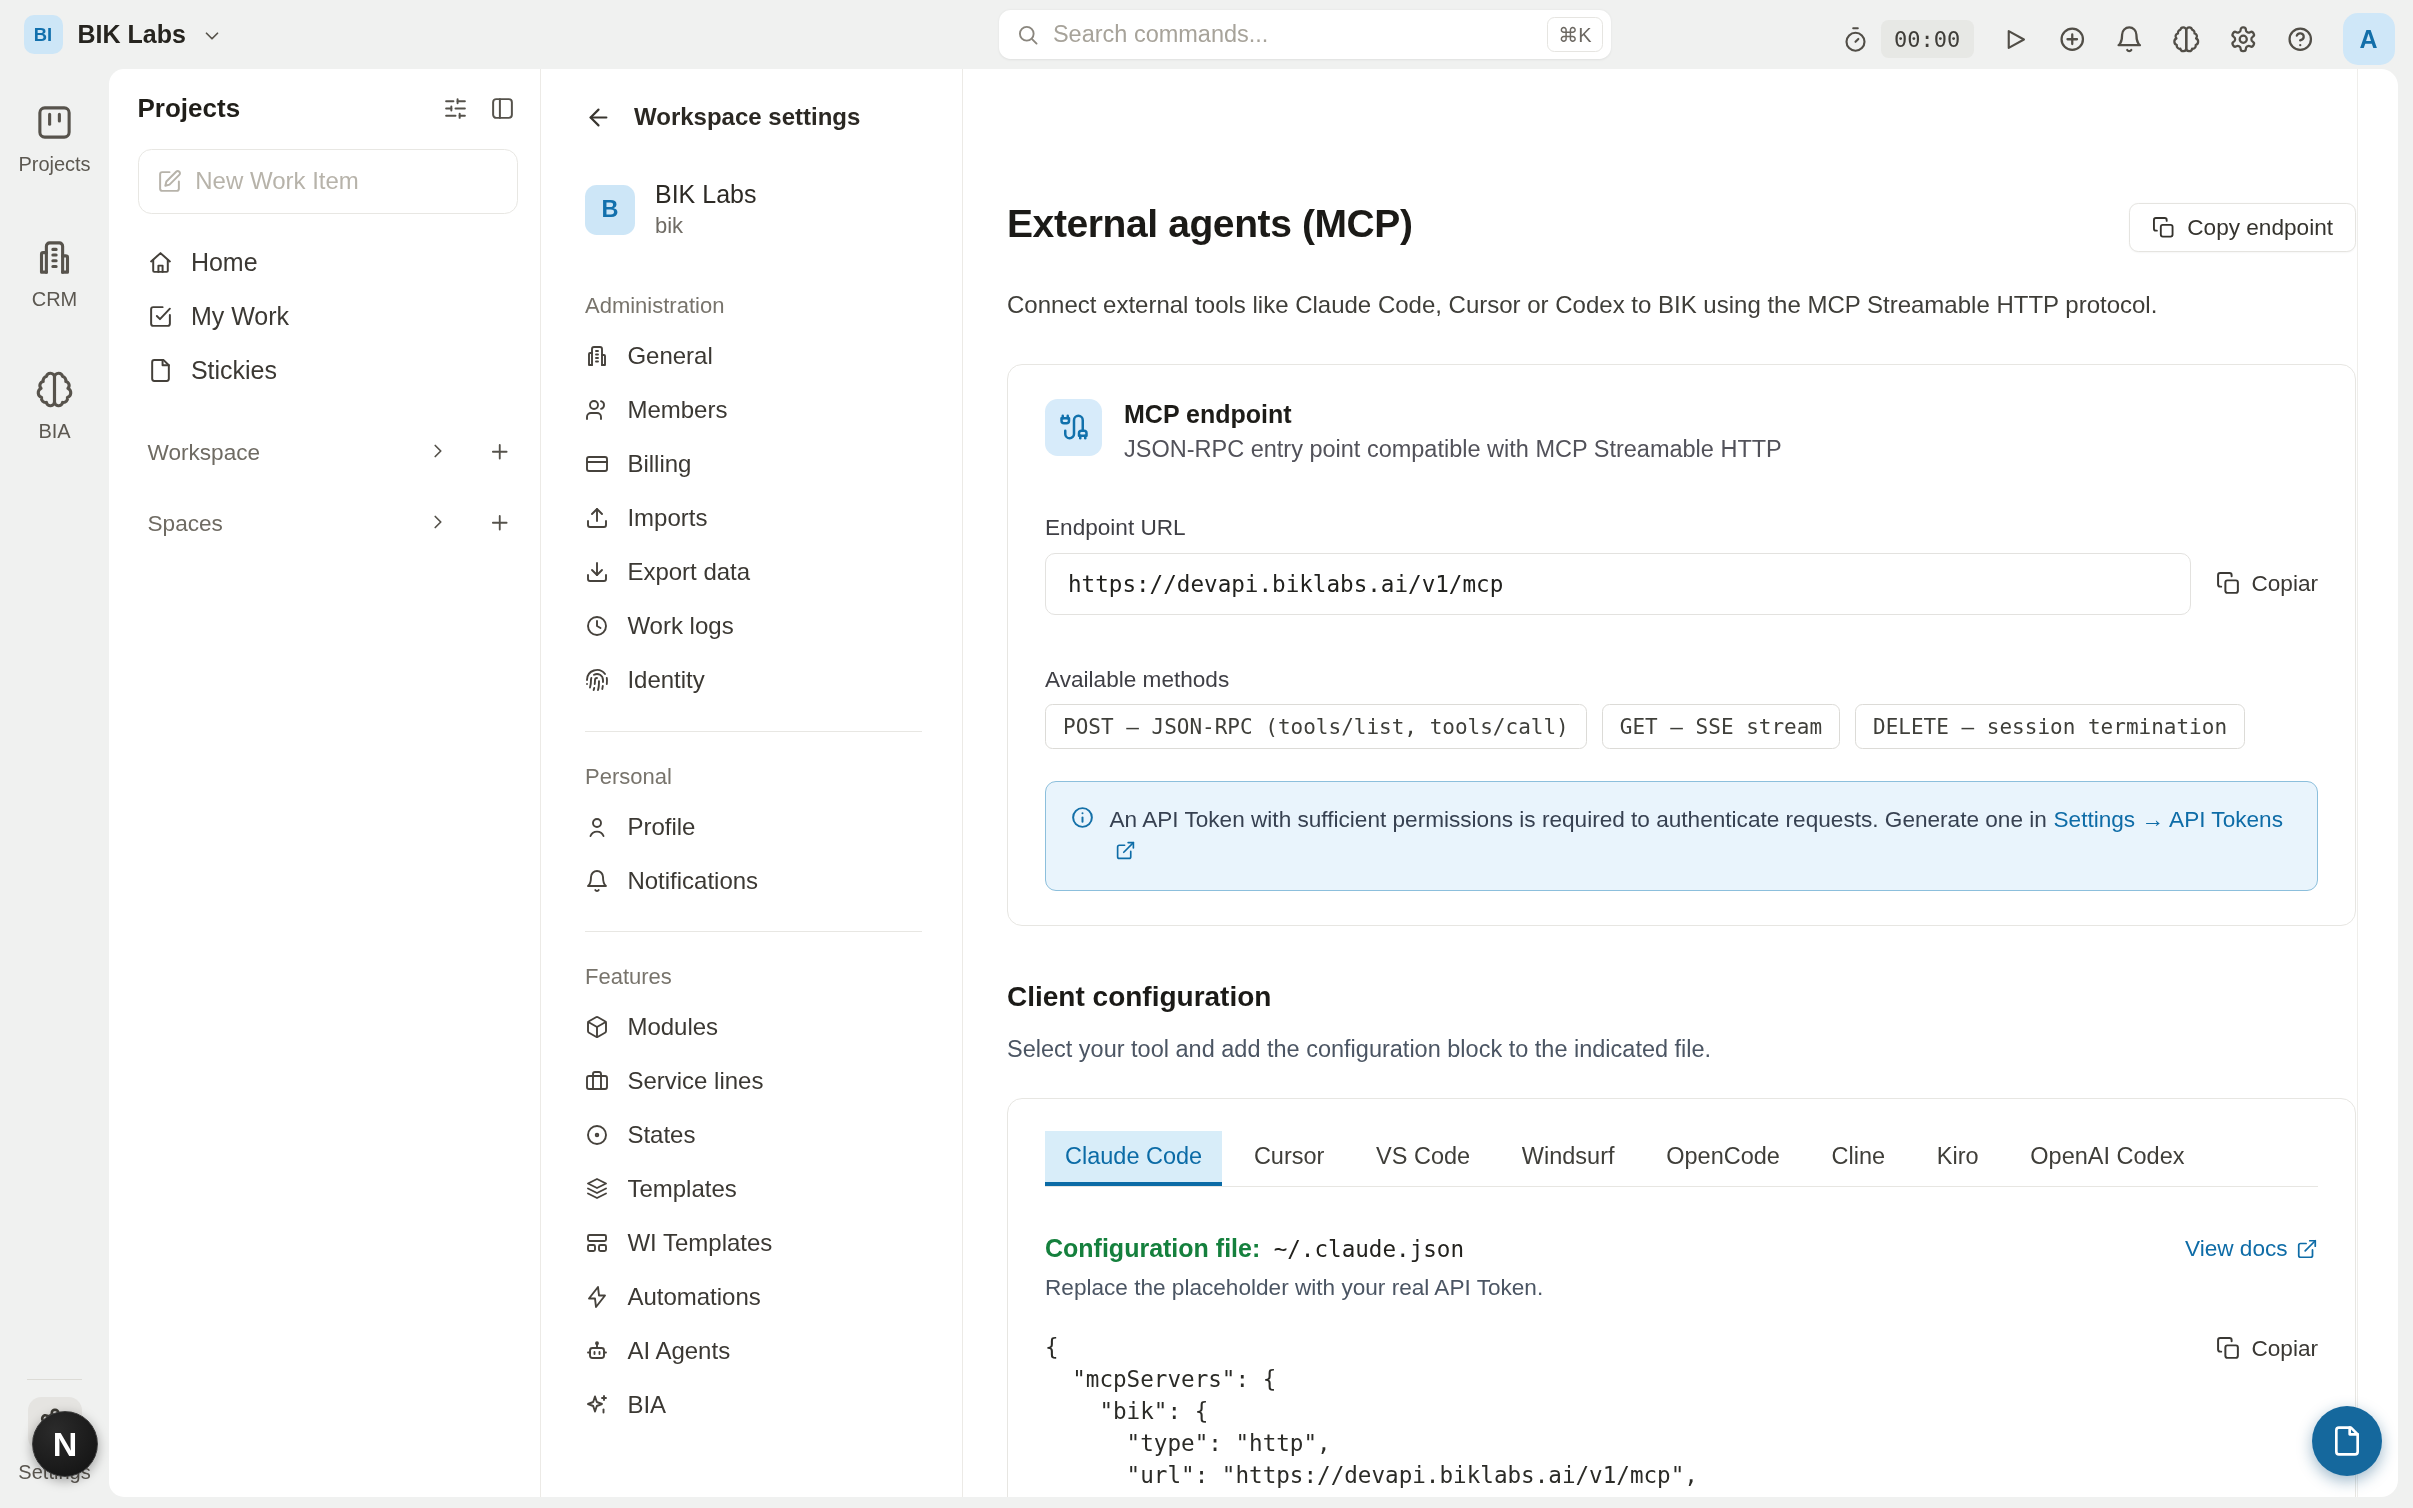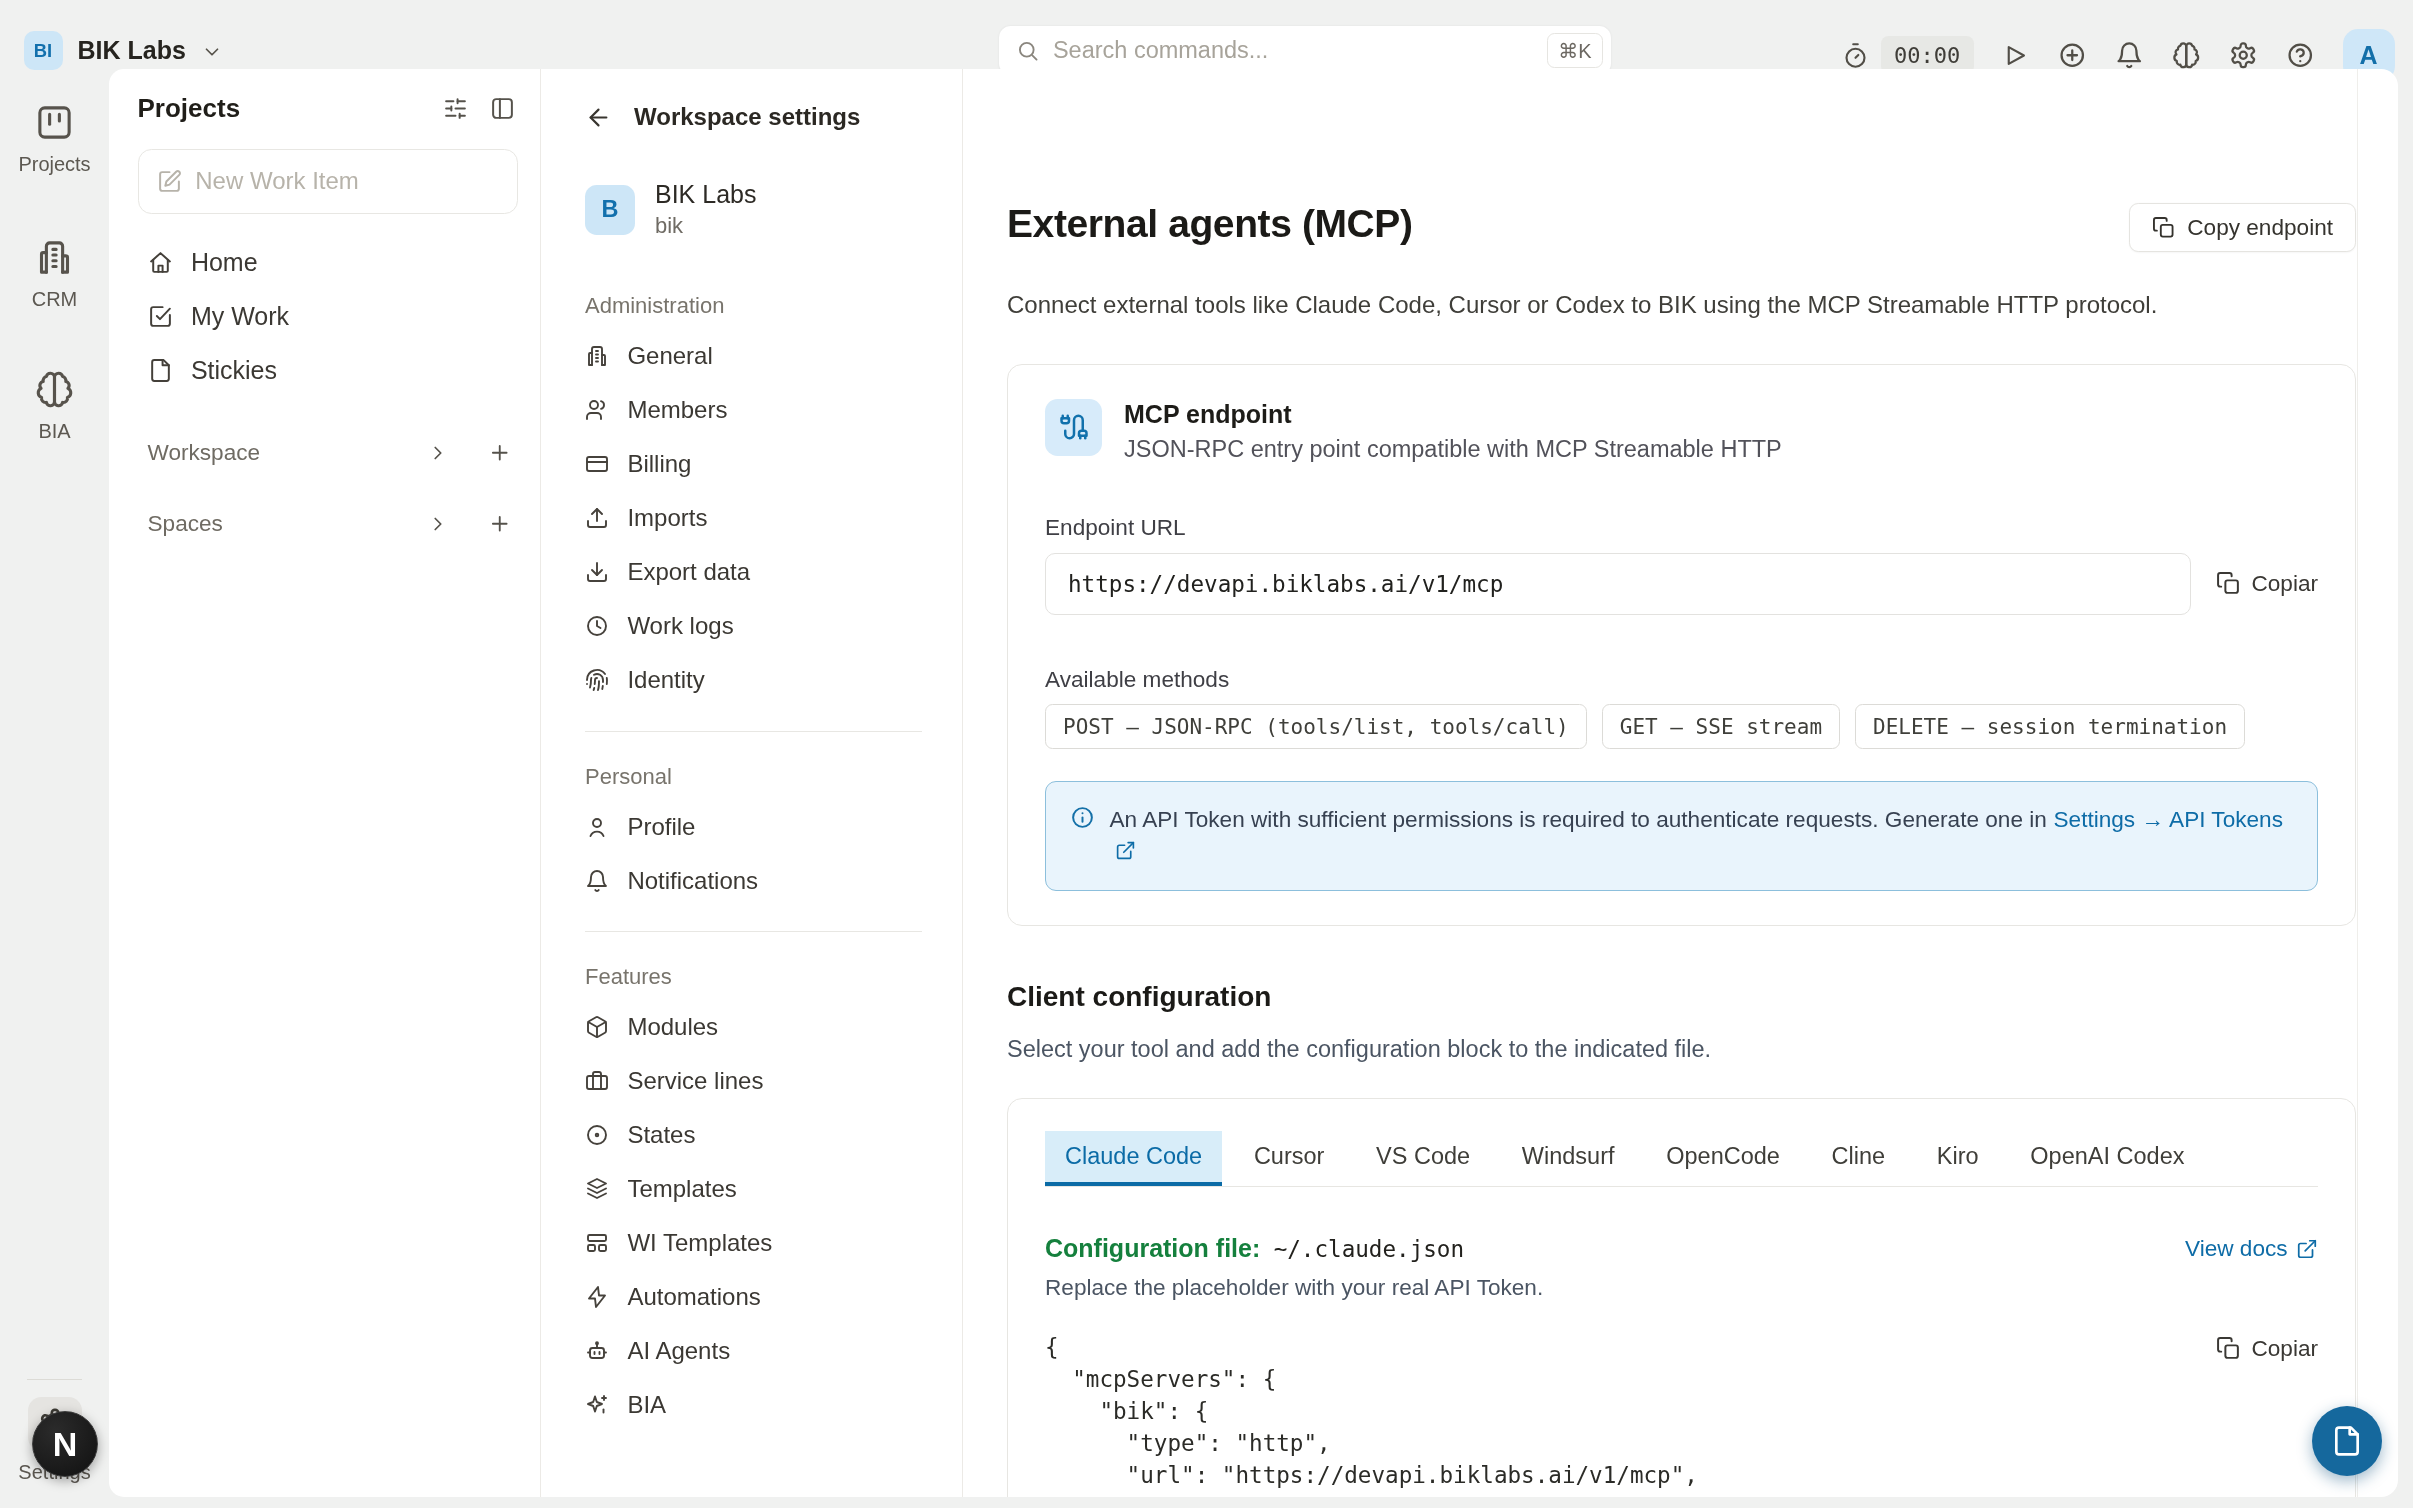--- a/index.html
+++ b/index.html
@@ -8,21 +8,21 @@
     background:#f0f1f0;
     font-family:"Liberation Sans",sans-serif;
     color:#2d2b26;
     -webkit-font-smoothing:antialiased;
   }
   .app{position:relative;width:2413px;height:1508px;}
   svg{display:block;}
   .ic{stroke:currentColor;fill:none;stroke-width:1.9;stroke-linecap:round;stroke-linejoin:round;}
 
   
-  .topbar{position:absolute;left:0;top:16px;width:2413px;height:69px;}
+  .topbar{position:absolute;left:0;top:0;width:2413px;height:69px;}
   .tb-left{position:absolute;left:23.5px;top:0;height:69px;display:flex;align-items:center;gap:15px;}
   .logo-badge{width:39px;height:39px;border-radius:10px;background:#cde6f7;color:#1270ad;
     display:flex;align-items:center;justify-content:center;font-size:18.4px;font-weight:700;}
   .ws-name{font-size:25px;font-weight:600;color:#26241f;}
   .tb-chev{color:#57534b;margin-top:3.4px;}
   .tb-search{position:absolute;left:999px;top:10px;width:612px;height:49px;background:#fff;
     border-radius:11.7px;box-shadow:0 0.8px 2.5px rgba(0,0,0,.07);display:flex;align-items:center;
     gap:13.4px;padding:0 8.4px 0 17px;box-sizing:border-box;}
   .tb-search .ph{flex:1;font-size:23.5px;color:#a7a39a;}
   .kbd{border:1.3px solid #e6e5e1;border-radius:7.5px;padding:4.2px 10px;font-size:20px;color:#6c6862;background:#fff;}
@@ -54,21 +54,21 @@
   .p-head{margin-top:23.5px;display:flex;align-items:center;}
   .p-title{font-size:26px;font-weight:700;color:#201e19;}
   .p-head-icons{margin-left:auto;display:flex;gap:22px;color:#55524b;margin-right:3.4px;}
   .nwi{margin-top:25px;height:65px;border:1.3px solid #e8e7e3;border-radius:13.4px;display:flex;
     align-items:center;gap:13.4px;padding:0 18.4px;box-sizing:border-box;color:#b7b3aa;}
   .nwi .ph{font-size:24px;}
   .p-nav{margin-top:22px;}
   .p-row{height:54px;display:flex;align-items:center;gap:18.4px;padding-left:10px;cursor:pointer;}
   .p-row .lbl{font-size:25px;color:#3b3833;}
   .p-row .picn{color:#44403a;}
-  .p-section{margin-top:42px;display:flex;align-items:center;padding:0 6.7px 0 10px;color:#55524b;}
+  .p-section{margin-top:42px;display:flex;align-items:flex-start;padding:0 6.7px 0 10px;color:#55524b;}
   .p-section .lbl{font-size:22.6px;color:#6f6b63;}
   .p-section .sec-icons{margin-left:auto;display:flex;gap:39px;align-items:center;}
 
   .settings-col{flex:1;box-sizing:border-box;padding:0 20px 0 44px;}
   .s-head{margin-top:34px;display:flex;align-items:center;gap:22px;}
   .s-head .back{color:#38352f;cursor:pointer;}
   .s-title{font-size:24px;font-weight:600;color:#2b2823;}
   .s-ws{margin-top:49px;display:flex;align-items:center;gap:20px;}
   .s-ws-avatar{width:50px;height:50px;border-radius:11.7px;background:#cde6f7;color:#1270ad;
     display:flex;align-items:center;justify-content:center;font-size:23.5px;font-weight:700;}

